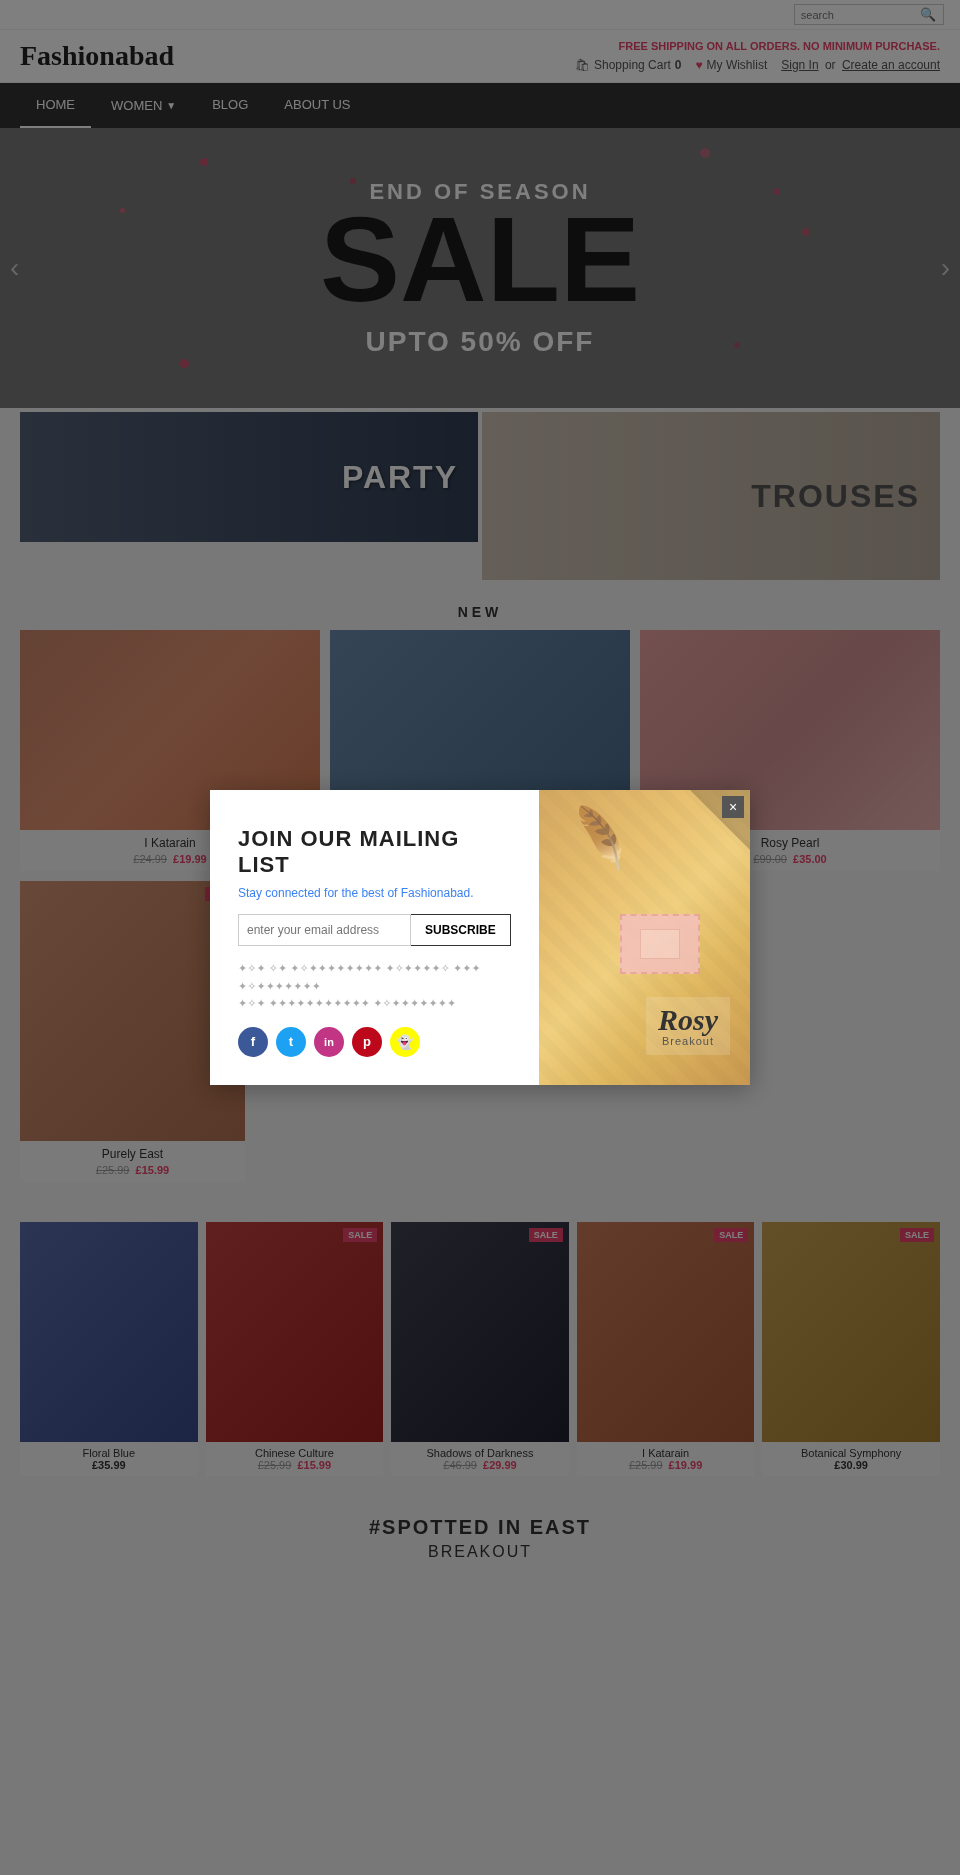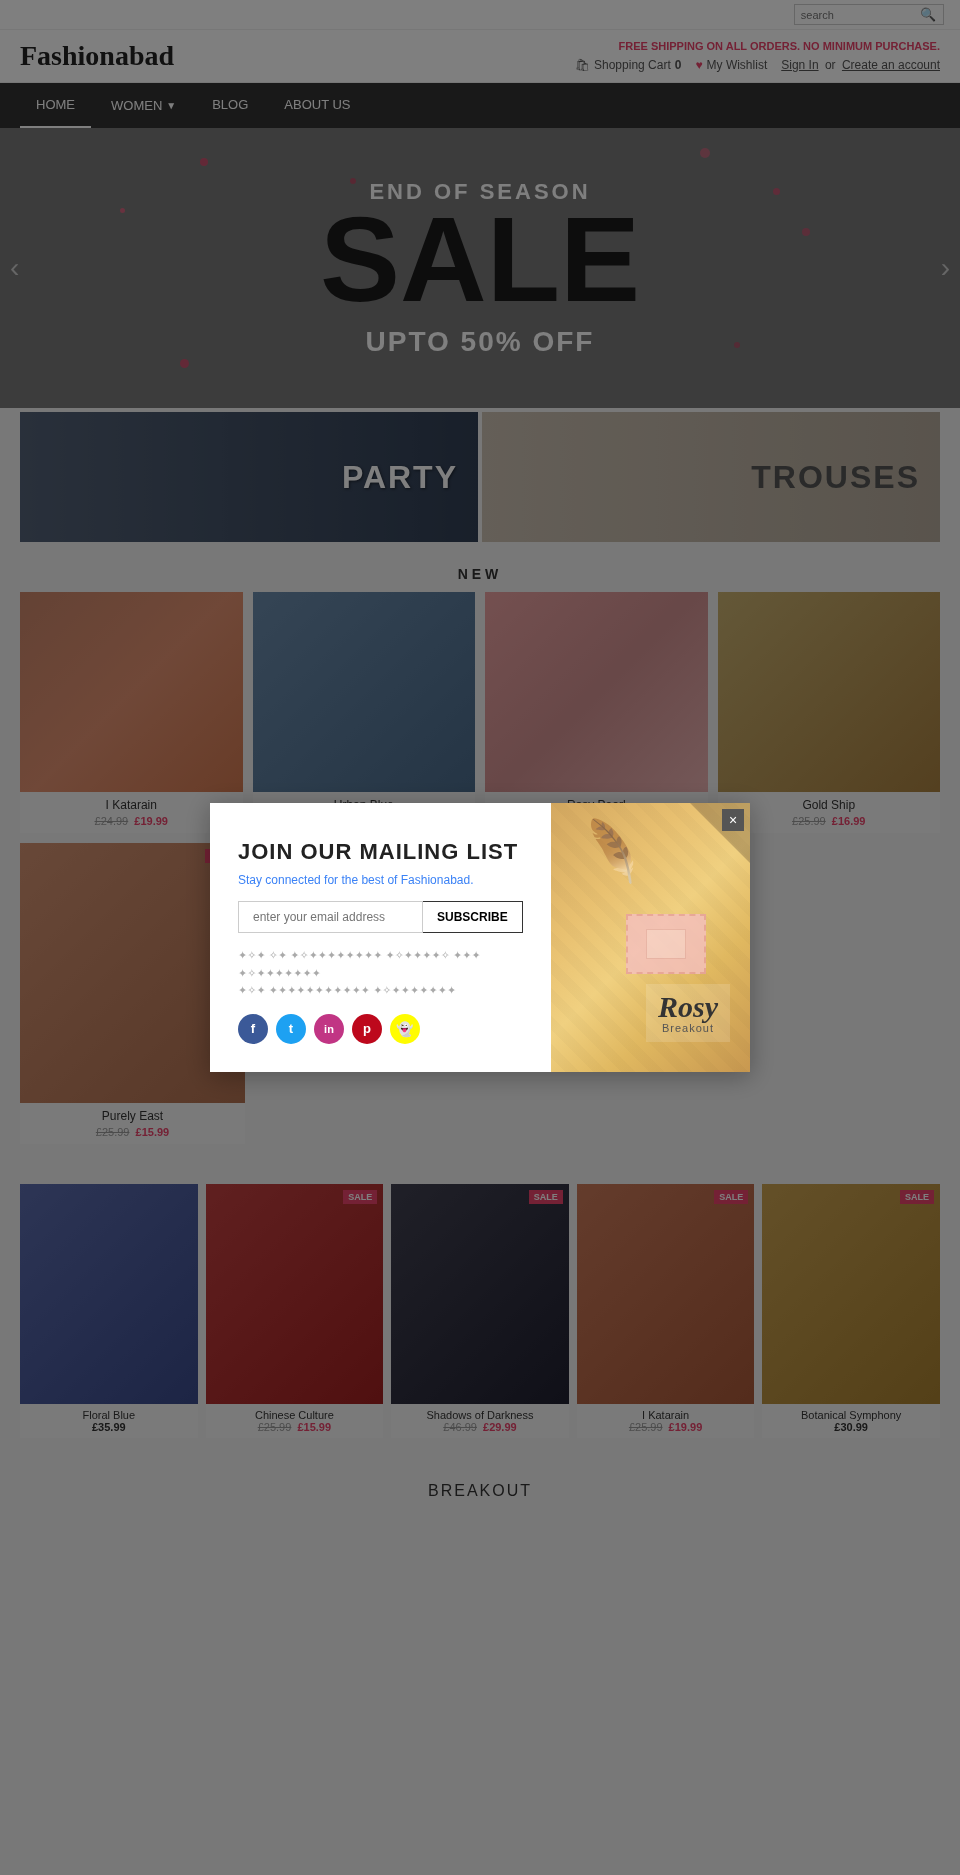--- a/index.html
+++ b/index.html
@@ -88,21 +88,21 @@
 <div style="display:flex; gap:4px; padding:4px 20px; background:#f0f0f0;">
 
 
   <div style="flex:1; height:130px; position:relative; overflow:hidden; cursor:pointer; background:linear-gradient(to right, #6a7a90, #3a4a60);">
     <div style="position:absolute; inset:0; background:rgba(30,40,60,0.3);"></div>
     <div style="position:absolute; inset:0; display:flex; align-items:center; justify-content:flex-end; padding-right:20px;">
       <span style="font-size:32px; font-weight:bold; color:#fff; letter-spacing:2px; text-shadow:1px 1px 3px rgba(0,0,0,0.5);">PARTY</span>
     </div>
   </div>
 
-  <div style="flex:1; height:130px; position:relative; overflow:hidden; cursor:pointer; background:linear-gradient(to right, #e0d4c4, #c8bcac);text-decoration:underline;">
+  <div style="flex:1; height:168px; position:relative; overflow:hidden; cursor:pointer; background:linear-gradient(to right, #e0d4c4, #c8bcac);text-decoration:underline;">
     <div style="position:absolute; inset:0; background:rgba(0,0,0,0.1);"></div>
     <div style="position:absolute; inset:0; display:flex; align-items:center; justify-content:flex-end; padding-right:20px;">
       <span style="font-size:32px; font-weight:bold; color:#555; letter-spacing:2px;">TROUSES</span>
     </div>
   </div>
 </div>
 
 <div style="text-align:center; font-size:14px; letter-spacing:4px; color:#333; padding:20px 0 10px; font-weight:bold; background:#f0f0f0;">NEW</div>
 
 <div style="background:#f0f0f0; padding:0 20px 20px;">
@@ -137,31 +137,20 @@
       </div>
       <div style="padding:6px 4px; text-align:center; background:#f5f5f5;">
         <div style="font-size:12px; color:#333; margin-bottom:3px;">Rosy Pearl</div>
         <div style="font-size:11px;">
           <span style="color:#999; text-decoration:line-through; margin-right:3px;">£99.00</span>
           <span style="color:#e8436a; font-weight:bold;">£35.00</span>
         </div>
       </div>
     </div>
 
-    <div style="flex:1; cursor:pointer;">
-      <div style="width:100%; height:200px; background:linear-gradient(135deg, #c8b070 0%, #b89858 50%, #a88040 100%); position:relative;">
-      </div>
-      <div style="padding:6px 4px; text-align:center; background:#f5f5f5;">
-        <div style="font-size:12px; color:#333; margin-bottom:3px;">Gold Ship</div>
-        <div style="font-size:11px;">
-          <span style="color:#999; text-decoration:line-through; margin-right:3px;">£25.99</span>
-          <span style="color:#e8436a; font-weight:bold;">£16.99</span>
-        </div>
-      </div>
-    </div>
   </div>
 
   <div style="display:flex; gap:10px; margin-top:10px;">
     <div style="flex:0 0 calc(25% - 5px); cursor:pointer;">
       <div style="width:100%; height:260px; background:linear-gradient(135deg, #d09070 0%, #c08060 50%, #b07050 100%); position:relative;">
         <div style="position:absolute; top:6px; right:6px; background:#e8436a; color:#fff; font-size:9px; font-weight:bold; padding:2px 5px;">SALE</div>
       </div>
       <div style="padding:6px 4px; text-align:center; background:#f5f5f5;">
         <div style="font-size:12px; color:#333; margin-bottom:3px;">Purely East</div>
         <div style="font-size:11px;">
@@ -234,31 +223,32 @@
         <div style="font-size:11px; color:#333;">Botanical Symphony</div>
         <div style="font-size:11px;">
           <span style="color:#333; font-weight:bold;">£30.99</span>
         </div>
       </div>
     </div>
   </div>
 </div>
 
 <div style="text-align:center; padding:20px; background:#f0f0f0;">
+  <div style="font-size:20px; font-weight:bold; letter-spacing:2px; color:#333;">#SPOTTED IN EAST</div>
   <div style="font-size:16px; letter-spacing:2px; color:#333; margin-top:4px;">BREAKOUT</div>
 </div>
 
 <div id="modal-overlay" style="position:fixed; inset:0; background:rgba(0,0,0,0.5); z-index:100; display:flex; align-items:center; justify-content:center;">
   <div style="background:#fff; width:540px; display:flex; position:relative; box-shadow:0 4px 24px rgba(0,0,0,0.3);">
 
     <div style="flex:0 0 320px; padding:36px 28px 28px;">
       <div style="font-size:22px; font-weight:900; color:#222; margin-bottom:8px; letter-spacing:1px;">JOIN OUR MAILING LIST</div>
       <div style="font-size:12px; color:#3b82f6; margin-bottom:14px;">Stay connected for the best of Fashionabad.</div>
       <div style="display:flex; margin-bottom:14px;">
-        <input type="email" style="flex: 1 1 0%; border: 1px solid rgb(204, 204, 204); padding: 8px 14px; font-size: 12px; color: rgb(170, 170, 170); outline: none;" placeholder="enter your email address">
+        <input type="email" style="flex: 1 1 0%; border: 1px solid rgb(204, 204, 204); padding: 8px 8px; font-size: 12px; color: rgb(170, 170, 170); outline: none;" placeholder="enter your email address">
         <button style="background:#fff; border:1px solid #333; border-left:none; padding:8px 14px; font-size:12px; font-weight:bold; cursor:pointer; white-space:nowrap;">SUBSCRIBE</button>
       </div>
       <div style="font-size:11px; color:#aaa; margin-bottom:14px; line-height:1.6;">
         ✦✧✦ ✧✦ ✦✧✦✦✦✦✦✦✦✦ ✦✧✦✦✦✦✧ ✦✦✦<br>
         ✦✧✦✦✦✦✦✦✦<br>
         ✦✧✦ ✦✦✦✦✦✦✦✦✦✦✦ ✦✧✦✦✦✦✦✦✦
       </div>
       <div style="display:flex; gap:8px;">
         <a href="#" style="width:30px; height:30px; border-radius:50%; background:#3b5998; display:flex; align-items:center; justify-content:center; color:#fff; font-size:13px; font-weight:bold; text-decoration:none;">f</a>
         <a href="#" style="width:30px; height:30px; border-radius:50%; background:#1da1f2; display:flex; align-items:center; justify-content:center; color:#fff; font-size:13px; font-weight:bold; text-decoration:none;">t</a>

